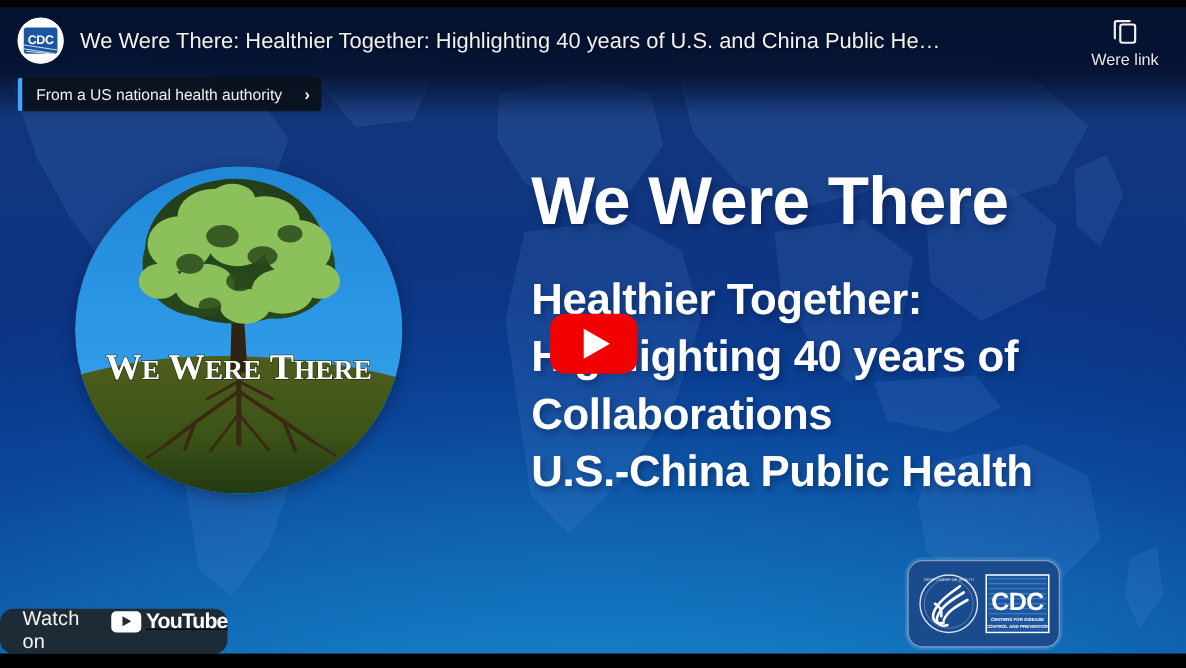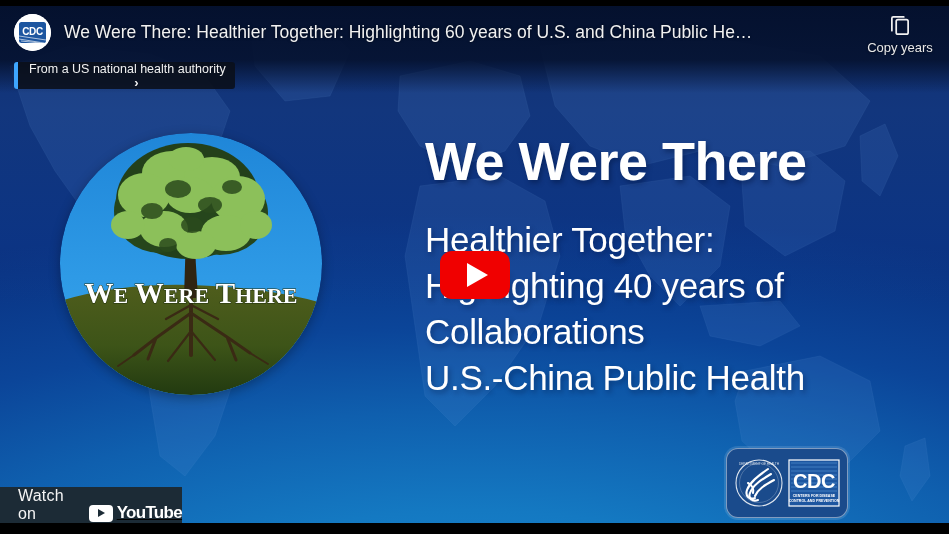--- a/index.html
+++ b/index.html
@@ -56,21 +56,21 @@
     font-weight: bold;
     color: #ffffff;
     letter-spacing: -0.5px;
     line-height: 1.02;
     text-shadow: 2px 3px 5px rgba(0,20,60,0.45);
     white-space: nowrap;
   }
   .headline-sub {
     margin-top: 28px;
     font-size: 35px;
-    font-weight: normal;
+    font-weight: bold;
     color: #ffffff;
     line-height: 1.31;
     letter-spacing: -0.3px;
     text-shadow: 2px 3px 5px rgba(0,20,60,0.40);
   }
 
   
   .cdc-badge {
     position: absolute;
     left: 726px; top: 442px;
@@ -163,21 +163,20 @@
   .authority-badge {
     position: absolute;
     left: 14px; top: 62px;
     height: 27px;
     display: flex; align-items: center;
     background: rgba(10,15,25,0.88);
     border-left: 4px solid #3ea6ff;
     border-radius: 3px;
     padding: 0 9px 0 11px;
     cursor: pointer;
-    flex-direction: column;
   }
   .authority-text {
     color: #f1f1f1;
     font-size: 12.5px;
     white-space: nowrap;
   }
   .authority-chev {
     margin-left: 18px;
     color: #f1f1f1;
     font-size: 13px;
@@ -185,23 +184,24 @@
     line-height: 1;
   }
 
   
   .watch-bar {
     position: absolute;
     left: 0; bottom: 11px;
     height: 36px;
     width: 182px;
     background: #1c2b36;
-    display: flex; align-items: flex-end;
+    display: flex; align-items: flex-start;
     padding-left: 18px;
     cursor: pointer;
+    border-radius: 11px;
   }
   .watch-label {
     color: #f5f5f5;
     font-size: 16px;
     letter-spacing: 0.2px;
   }
   .yt-logo { margin-left: 13px; display: flex; align-items: center; gap: 4px; text-decoration: underline; }
   .yt-play-box {
     width: 24px; height: 17px;
     background: #ffffff;
@@ -386,28 +386,28 @@
         <circle cx="18.5" cy="18.5" r="18.5" fill="#ffffff"></circle>
         <rect x="5" y="8" width="27" height="21" rx="2.5" fill="#1d56a0"></rect>
         <g stroke="#ffffff" stroke-width="0.8" stroke-opacity="0.8">
           <line x1="5" y1="22" x2="32" y2="26"></line>
           <line x1="5" y1="25" x2="30" y2="29"></line>
           <line x1="7" y1="27" x2="26" y2="29"></line>
         </g>
         <text x="18.5" y="21" text-anchor="middle" font-family="'Liberation Sans', sans-serif" font-size="10" font-weight="bold" fill="#ffffff" letter-spacing="-0.4">CDC</text>
       </svg>
     </div>
-    <div class="video-title">We Were There: Healthier Together: Highlighting 60 years of U.S. and China Public He…</div>
+    <div class="video-title">We Were There: Healthier Together: Highlighting 40 years of U.S. and China Public He…</div>
 
     <div class="copy-link">
       <svg class="copy-icon" viewBox="0 0 24 24" fill="none">
         <rect x="8.5" y="7" width="11" height="13.5" rx="1.6" stroke="#f1f1f1" stroke-width="1.6"></rect>
         <path d="M15.5 4.5H5.8A1.3 1.3 0 0 0 4.5 5.8v11.4" stroke="#f1f1f1" stroke-width="1.6" stroke-linecap="round" stroke-linejoin="round"></path>
       </svg>
-      <span class="copy-label">Copy years</span>
+      <span class="copy-label">Were link</span>
     </div>
   </div>
 
   <div class="authority-badge">
     <span class="authority-text">From a US national health authority</span>
     <span class="authority-chev">›</span>
   </div>
 
   <div class="watch-bar">
     <span class="watch-label">Watch on</span>

